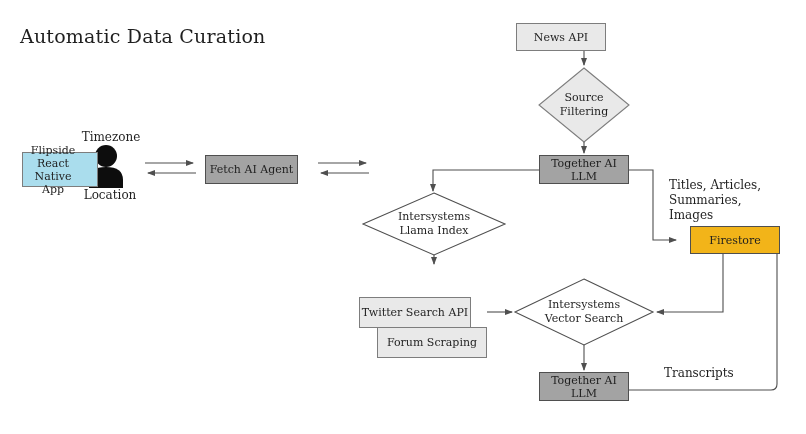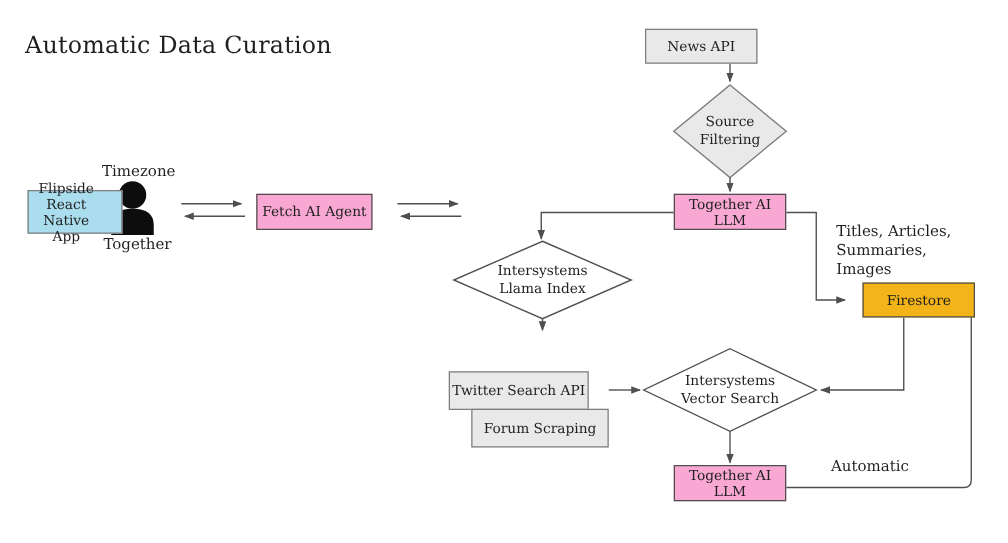--- a/index.html
+++ b/index.html
@@ -20,21 +20,21 @@
   .arrow-head { fill:var(--line-color); }
   .dia-gray { fill:var(--gray-fill); stroke:var(--gray-border); stroke-width:1.1; }
   .dia-white { fill:#ffffff; stroke:var(--dark-border); stroke-width:1.1; }
   .person { fill:var(--icon-color); }
   .node {
     position:absolute; box-sizing:border-box;
     display:flex; align-items:center; justify-content:center;
     text-align:center; font-size:11px; line-height:13px; white-space:pre-line;
   }
   .box-gray  { background:var(--gray-fill);  border:1px solid var(--gray-border); }
-  .box-white { background:#f9a8d4;           border:1px solid var(--dark-border); }
+  .box-white { background:#a3a3a3;           border:1px solid var(--dark-border); }
   .box-blue  { background:var(--blue-fill);  border:1px solid var(--gray-border); }
   .box-amber { background:var(--amber-fill); border:1px solid var(--dark-border);margin-left:12px; }
   .diamond-label {
     position:absolute; text-align:center; font-size:11px; line-height:14px;
     white-space:pre-line; pointer-events:none;
   }
   .ann { position:absolute; font-size:12px; line-height:15px; white-space:pre-line; }
   .ann-center { text-align:center; }
 </style>
 </head>
@@ -93,18 +93,18 @@
   <div class="node box-white" style="left:539px; top:372px; width:90px; height:29px;">Together AI LLM</div>
 
   <div class="diamond-label" style="left:534px; top:91px;  width:100px;">Source
 Filtering</div>
   <div class="diamond-label" style="left:374px; top:210px; width:120px;">Intersystems
 Llama Index</div>
   <div class="diamond-label" style="left:524px; top:298px; width:120px;">Intersystems
 Vector Search</div>
 
   <div class="ann ann-center" style="left:78px; top:130px; width:66px;">Timezone</div>
-  <div class="ann ann-center" style="left:78px; top:188px; width:64px;">Together</div>
+  <div class="ann ann-center" style="left:78px; top:188px; width:64px;">Location</div>
   <div class="ann" style="left:644px; top:178px; width:118px;margin-left:25px;">Titles, Articles,
 Summaries, Images</div>
-  <div class="ann ann-center" style="left:664px; top:366px; width:64px;">Automatic</div>
+  <div class="ann ann-center" style="left:664px; top:366px; width:64px;">Transcripts</div>
 
 </div>
 
 </body></html>

